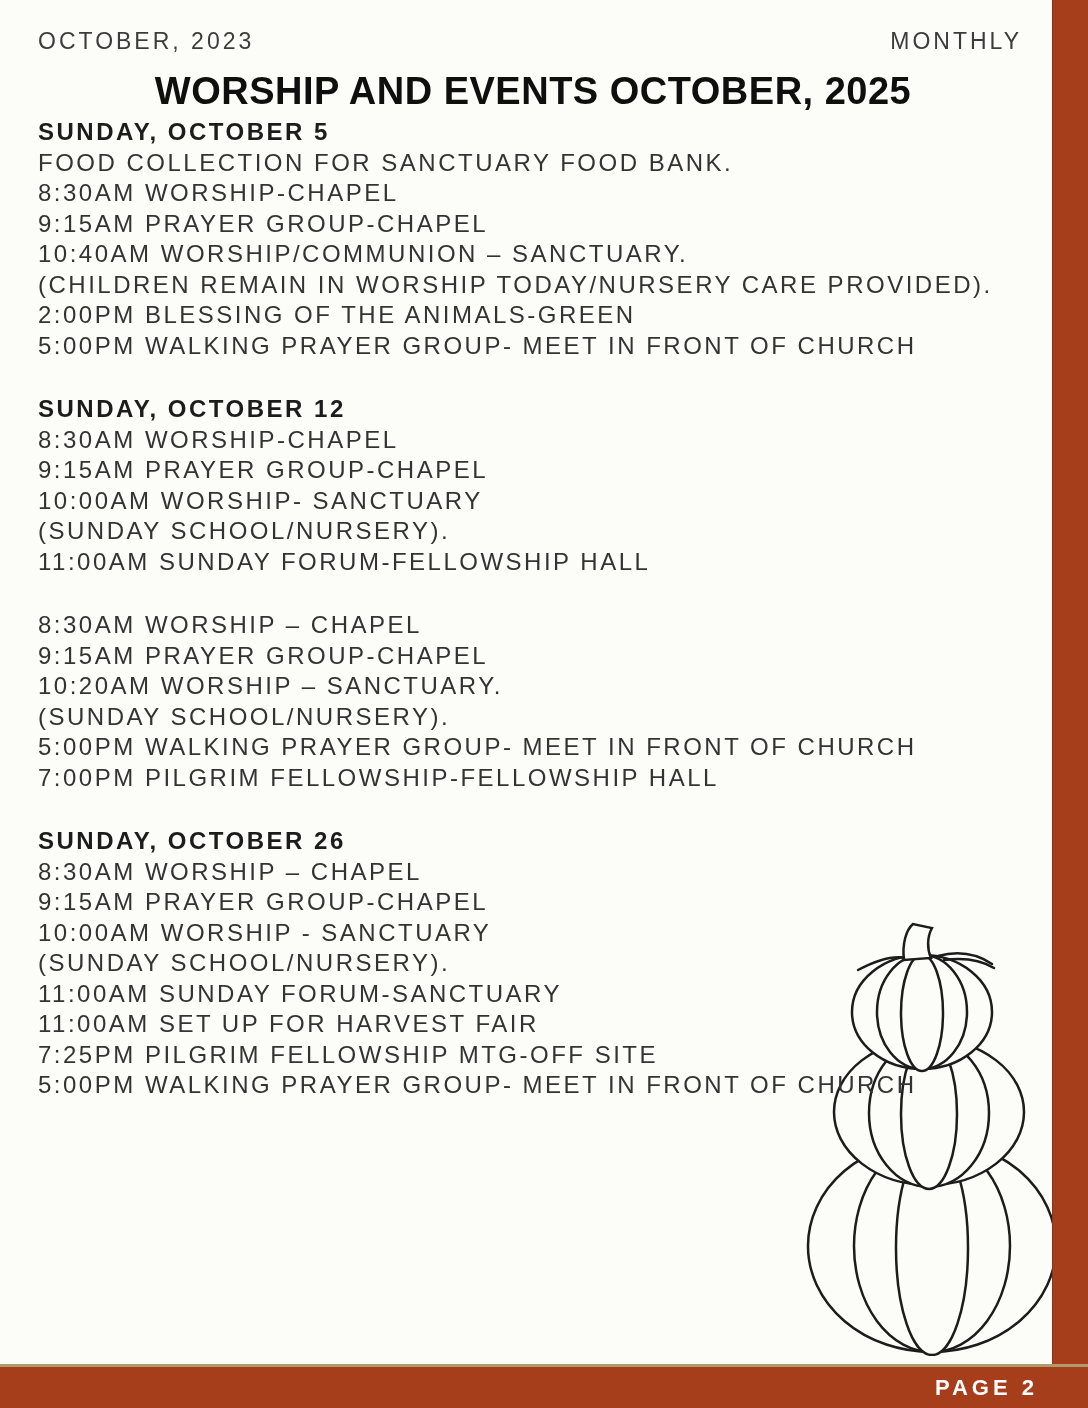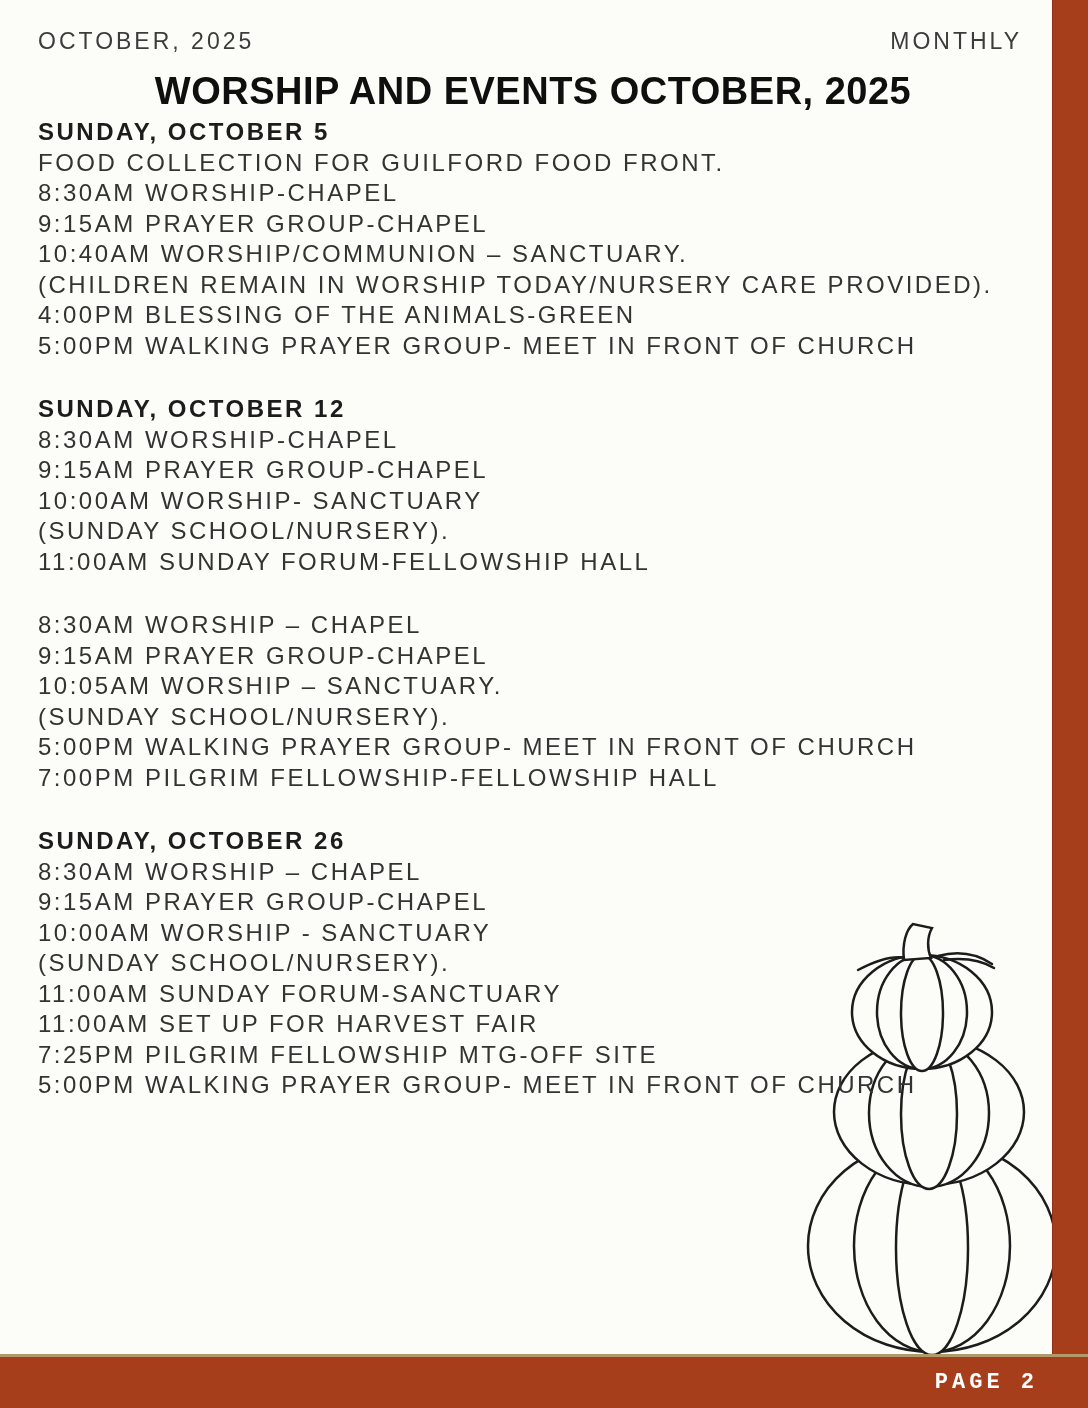--- a/index.html
+++ b/index.html
@@ -15,26 +15,26 @@
   .side-strip{
     position:absolute;top:0;right:0;bottom:0;
     width:35px;
     background:var(--accent,#a63e1c);
     border-left:1px solid #8f3315;
     z-index:3;
   }
   
   .footer-bar{
     position:absolute;left:0;right:0;bottom:0;
-    height:54px;
+    height:44px;
     background:var(--accent,#a63e1c);
     border-top:3px solid var(--accent-border,#b09a6b);
     box-sizing:border-box;
     z-index:4;
-    display:flex;align-items:center;justify-content:flex-end;font-family:Liberation Mono, monospace;
+    display:flex;align-items:center;justify-content:flex-end;
   }
   .page-label{
     color:#ffffff;
     font-weight:bold;
     font-size:22px;
     letter-spacing:4px;
     padding-right:50px;
   }
   
   .content{
@@ -116,47 +116,47 @@
         <path d="M140,40 Q170,32 194,48"></path>
         <path d="M146,44 Q176,40 196,52"></path>
 
         <path d="M106,44 C104,28 108,14 115,8 L134,12 C129,21 129,33 133,42 Z" fill="#fcfdf8"></path>
       </g>
     </svg>
   </div>
 
   <div class="content">
     <div class="masthead">
-      <span>OCTOBER, 2025</span>
+      <span>OCTOBER, 2023</span>
       <span>MONTHLY</span>
     </div>
     <h1 class="doc-title">WORSHIP AND EVENTS OCTOBER, 2025</h1>
     <div class="sections">
         <section class="event-section">
           <h2 class="section-heading">SUNDAY, OCTOBER 5</h2>
-          <p class="event-line">FOOD COLLECTION FOR GUILFORD FOOD FRONT.</p>
+          <p class="event-line">FOOD COLLECTION FOR SANCTUARY FOOD BANK.</p>
           <p class="event-line">8:30AM WORSHIP-CHAPEL</p>
           <p class="event-line">9:15AM PRAYER GROUP-CHAPEL</p>
           <p class="event-line">10:40AM WORSHIP/COMMUNION – SANCTUARY.</p>
           <p class="event-line">(CHILDREN REMAIN IN WORSHIP TODAY/NURSERY CARE PROVIDED).</p>
-          <p class="event-line">4:00PM BLESSING OF THE ANIMALS-GREEN</p>
+          <p class="event-line">2:00PM BLESSING OF THE ANIMALS-GREEN</p>
           <p class="event-line">5:00PM WALKING PRAYER GROUP- MEET IN FRONT OF CHURCH</p>
         </section>
         <section class="event-section">
           <h2 class="section-heading">SUNDAY, OCTOBER 12</h2>
           <p class="event-line">8:30AM WORSHIP-CHAPEL</p>
           <p class="event-line">9:15AM PRAYER GROUP-CHAPEL</p>
           <p class="event-line">10:00AM WORSHIP- SANCTUARY</p>
           <p class="event-line">(SUNDAY SCHOOL/NURSERY).</p>
           <p class="event-line">11:00AM SUNDAY FORUM-FELLOWSHIP HALL</p>
         </section>
         <section class="event-section">
           <p class="event-line">8:30AM WORSHIP – CHAPEL</p>
           <p class="event-line">9:15AM PRAYER GROUP-CHAPEL</p>
-          <p class="event-line">10:05AM WORSHIP – SANCTUARY.</p>
+          <p class="event-line">10:20AM WORSHIP – SANCTUARY.</p>
           <p class="event-line">(SUNDAY SCHOOL/NURSERY).</p>
           <p class="event-line">5:00PM WALKING PRAYER GROUP- MEET IN FRONT OF CHURCH</p>
           <p class="event-line">7:00PM PILGRIM FELLOWSHIP-FELLOWSHIP HALL</p>
         </section>
         <section class="event-section">
           <h2 class="section-heading">SUNDAY, OCTOBER 26</h2>
           <p class="event-line">8:30AM WORSHIP – CHAPEL</p>
           <p class="event-line">9:15AM PRAYER GROUP-CHAPEL</p>
           <p class="event-line">10:00AM WORSHIP - SANCTUARY</p>
           <p class="event-line">(SUNDAY SCHOOL/NURSERY).</p>

